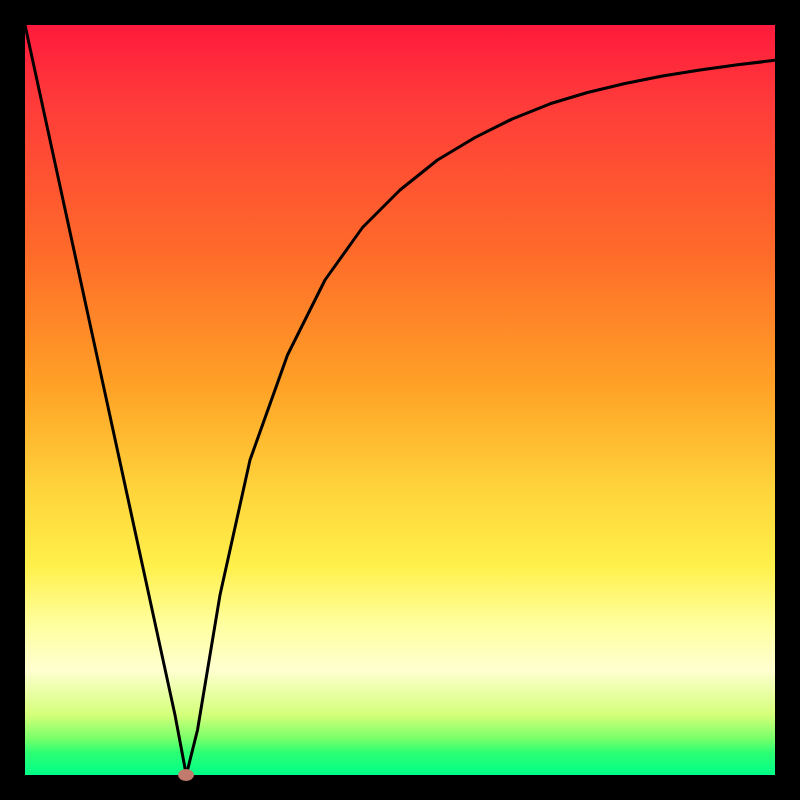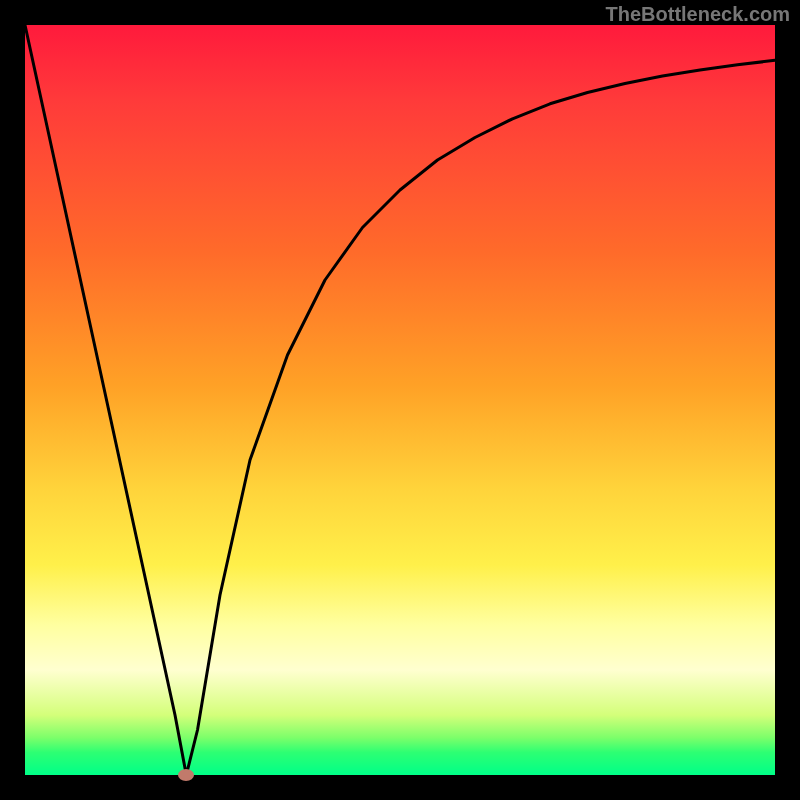--- a/index.html
+++ b/index.html
@@ -66,21 +66,20 @@
     height: 12px;
     background: #c17a6b;
     border-radius: 50%;
     transform: translate(-50%, -50%);
   }
 </style>
 </head>
 <body>
 
 <div class="frame">
-  <div class="attribution">TheBottleneck.com</div>
 
   <div class="plot">
     <svg class="curve" viewBox="0 0 750 750" preserveAspectRatio="none">
       <path fill="none" stroke="#000" stroke-width="3" stroke-linejoin="round" stroke-linecap="round" d="M0.0 0.0 L37.5 172.5 L75.0 345.0 L112.5 517.5 L150.0 690.0 L161.3 750.0 L172.5 705.0 L195.0 570.0 L225.0 435.0 L262.5 330.0 L300.0 255.0 L337.5 202.5 L375.0 165.0 L412.5 135.0 L450.0 112.5 L487.5 93.8 L525.0 78.8 L562.5 67.5 L600.0 58.5 L637.5 51.0 L675.0 45.0 L712.5 39.8 L750.0 35.3"></path>
     </svg>
     <div class="marker" style="left:161.25px; top:750px;"></div>
   </div>
 </div>
 
 </body></html>

